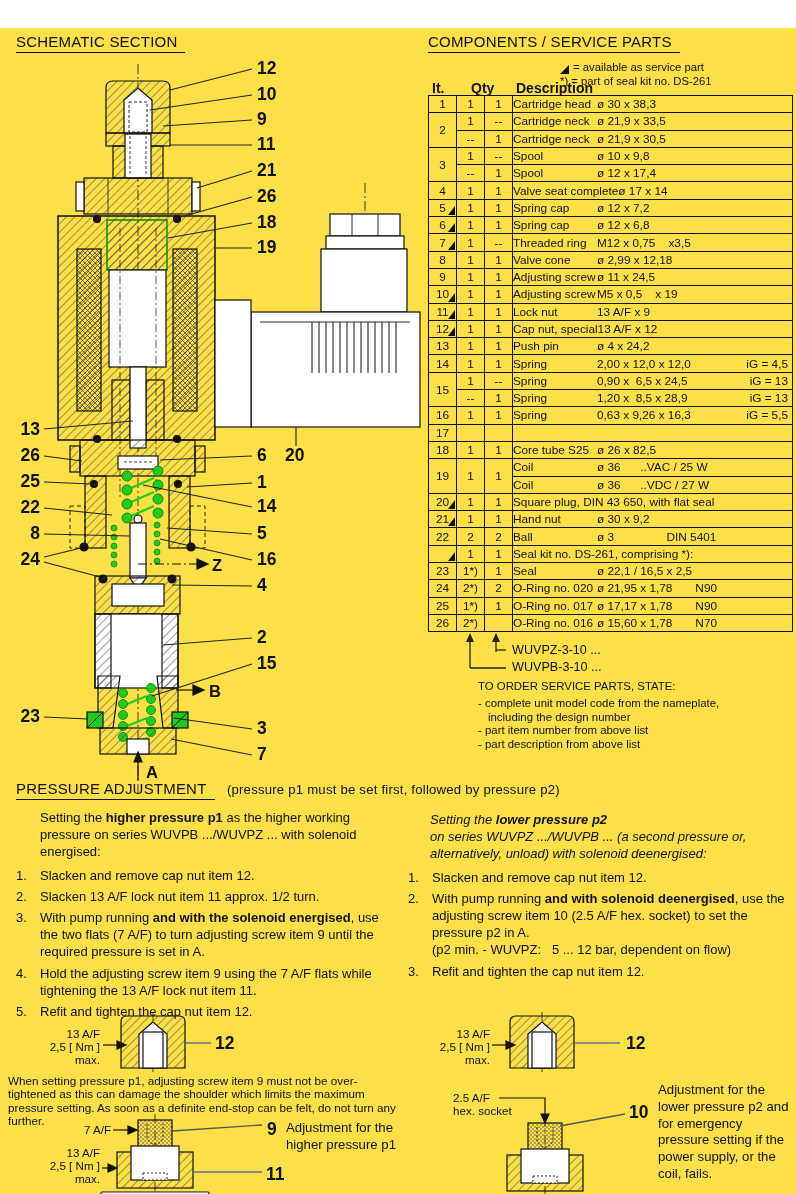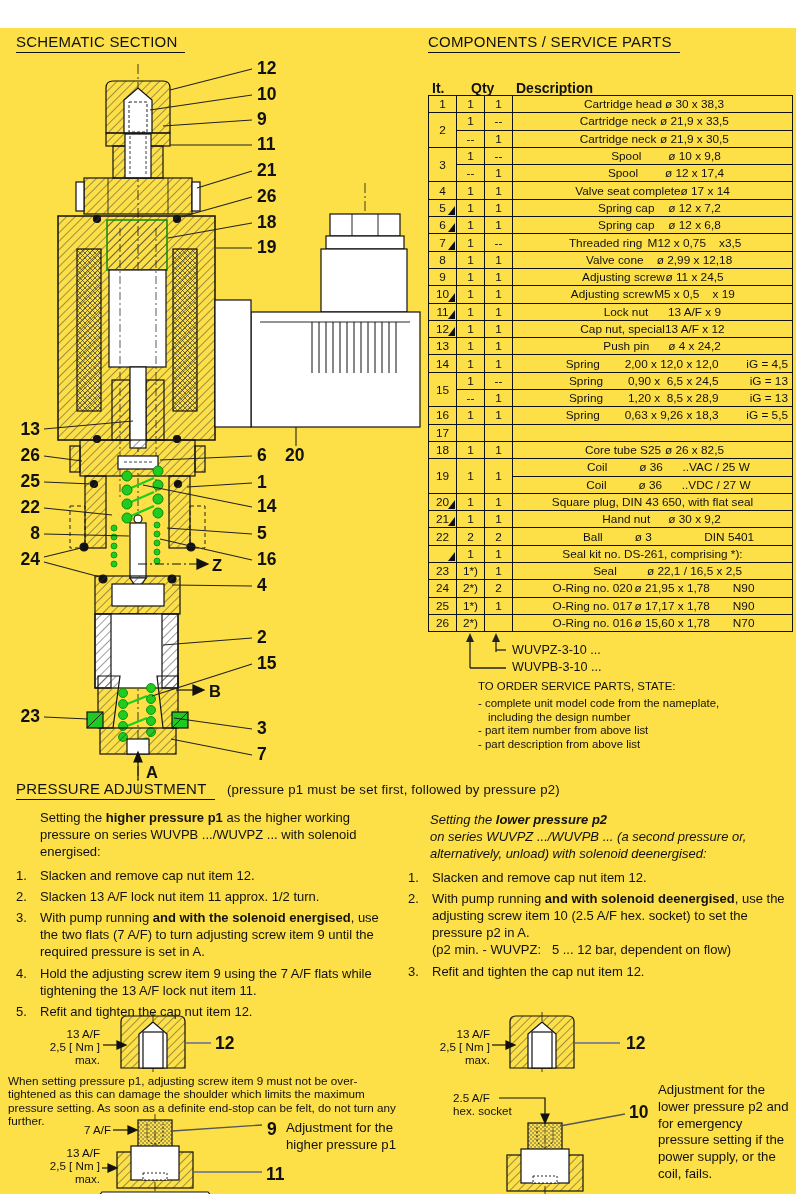--- a/index.html
+++ b/index.html
@@ -11,21 +11,21 @@
   
   .legend{position:absolute;left:560px;top:33px;font-size:11.3px;line-height:13px;}
   .legend .row{display:flex;align-items:flex-end;}
   .tri{display:inline-block;width:0;height:0;border-left:9px solid transparent;border-bottom:9px solid #111;margin-right:4px;}
   .tblhead{position:absolute;top:52px;font-size:14px;font-weight:bold;}
   table.parts{position:absolute;left:428px;top:67px;border-collapse:collapse;table-layout:fixed;width:364px;}
   table.parts td{border:1px solid #111;font-size:11.8px;padding:0;height:16.3px;vertical-align:middle;overflow:hidden;white-space:nowrap;}
   table.parts{border:1.5px solid #111;}
   td.it{width:27px;text-align:center;position:relative;}
   td.q{width:27px;text-align:center;}
-  td.d{width:279px;padding-left:4px;text-align:center;}
+  td.d{width:279px;padding-left:4px;}
   td.d .nm{display:inline-block;min-width:84px;white-space:pre;}
   td.d .sz{white-space:pre;}
   td.d .ex{float:right;padding-right:4px;white-space:pre;}
   .mk{position:absolute;right:1px;bottom:1px;width:0;height:0;border-left:7px solid transparent;border-bottom:9px solid #111;}
   .modlabel{position:absolute;font-size:12.6px;}
   .ordernote{position:absolute;left:478px;top:652px;width:285px;font-size:11.4px;line-height:13.8px;}
   .ordernote .t{margin-bottom:3px;}
   .ordernote .i{padding-left:10px;text-indent:-10px;}
   
   .col{position:absolute;font-size:13px;line-height:17.2px;}
@@ -279,20 +279,29 @@
       <text class="num" x="257" y="615">2</text>
       <text class="num" x="257" y="641">15</text>
       <text class="num" x="257" y="706">3</text>
       <text class="num" x="257" y="732">7</text>
       <text class="port" x="212" y="543">Z</text>
       <text class="port" x="209" y="669">B</text>
       <text class="port" x="146" y="750">A</text>
     </g>
   </svg>
 
+  <div class="legend">
+    <div class="row">
+        <span class="tri"></span>
+        <span>= available as service part</span>
+      </div>
+    <div class="row" style="margin-top:1px;">
+        <span>*) = part of seal kit no. DS-261</span>
+      </div>
+  </div>
   <span class="tblhead" style="left:432px;">It.</span>
   <span class="tblhead" style="left:471px;">Qty</span>
   <span class="tblhead" style="left:516px;">Description</span>
 
   <table class="parts">
       <tbody id="parts-body">
         <tr>
           <td class="it">1</td>
           <td class="q">1</td>
           <td class="q">1</td>
@@ -394,21 +403,21 @@
         </tr>
         <tr>
           <td class="q">--</td>
           <td class="q">1</td>
           <td class="d"><span class="nm">Spring</span><span class="ex">iG = 13</span><span class="sz">1,20 x  8,5 x 28,9</span></td>
         </tr>
         <tr>
           <td class="it">16</td>
           <td class="q">1</td>
           <td class="q">1</td>
-          <td class="d"><span class="nm">Spring</span><span class="ex">iG = 5,5</span><span class="sz">0,63 x 9,26 x 18,3</span></td>
+          <td class="d"><span class="nm">Spring</span><span class="ex">iG = 5,5</span><span class="sz">0,63 x 9,26 x 16,3</span></td>
         </tr>
         <tr>
           <td class="it">17</td>
           <td class="q"></td>
           <td class="q"></td>
           <td class="d"><span class="nm"></span></td>
         </tr>
         <tr>
           <td class="it">18</td>
           <td class="q">1</td>

